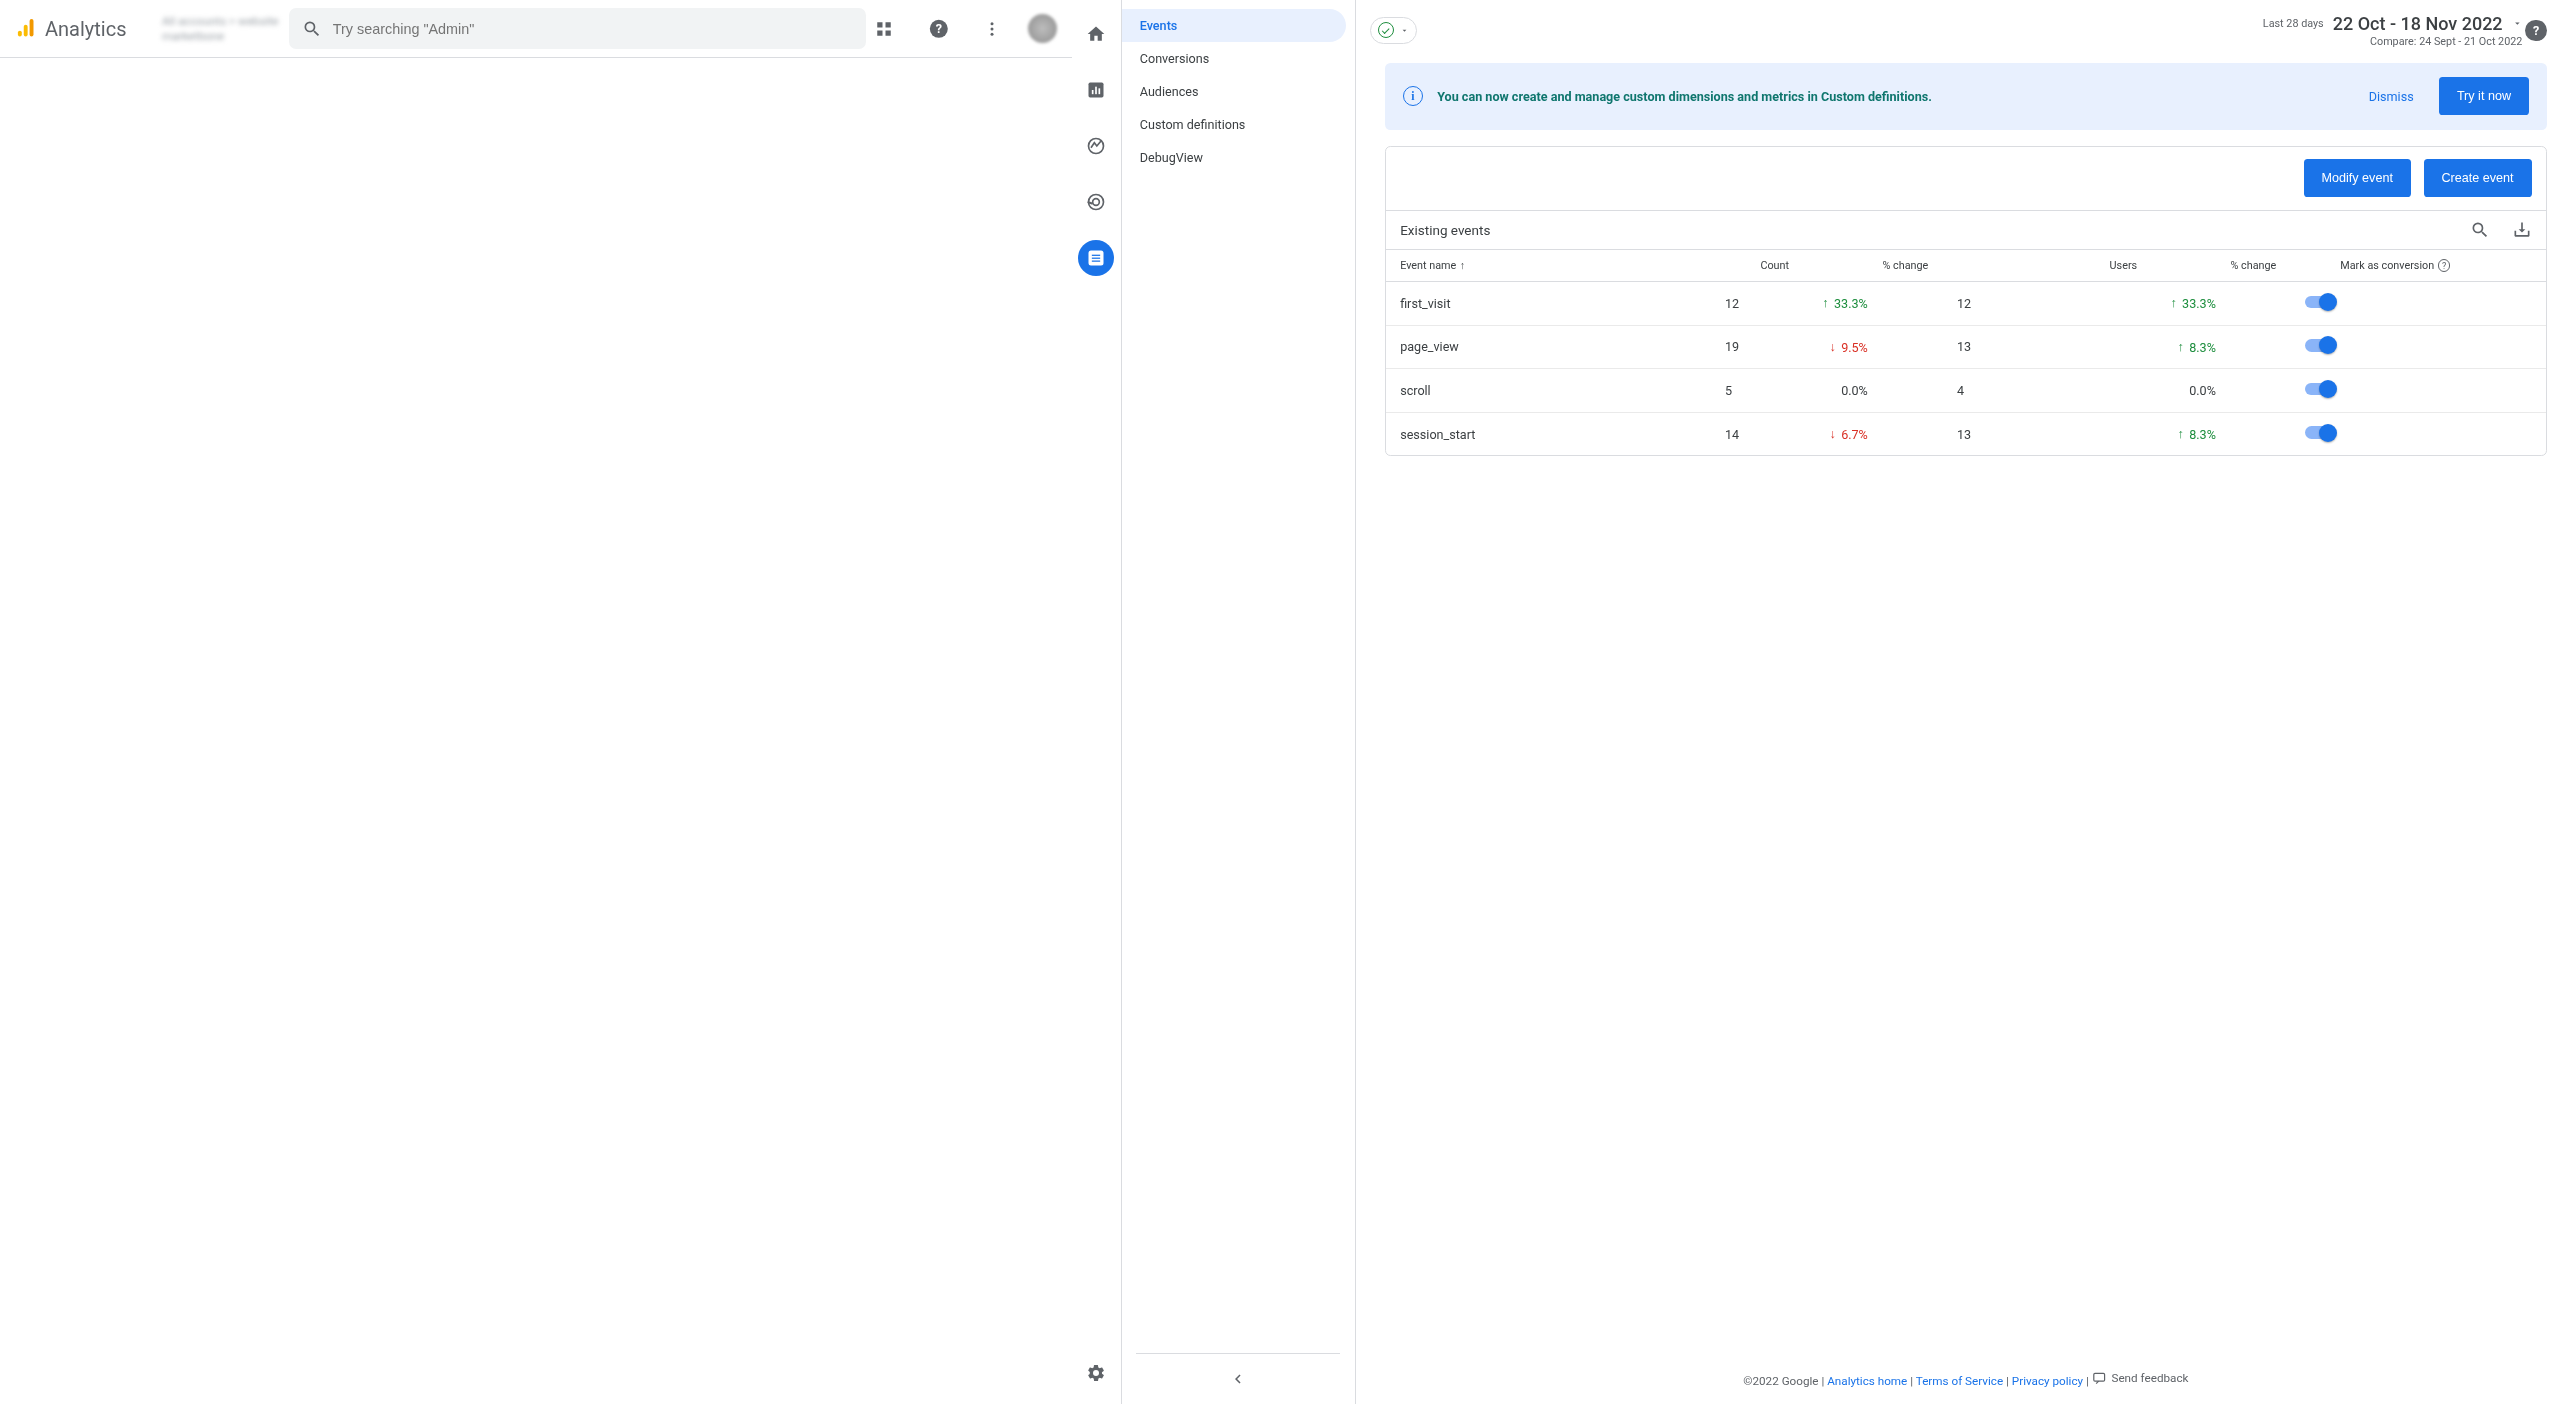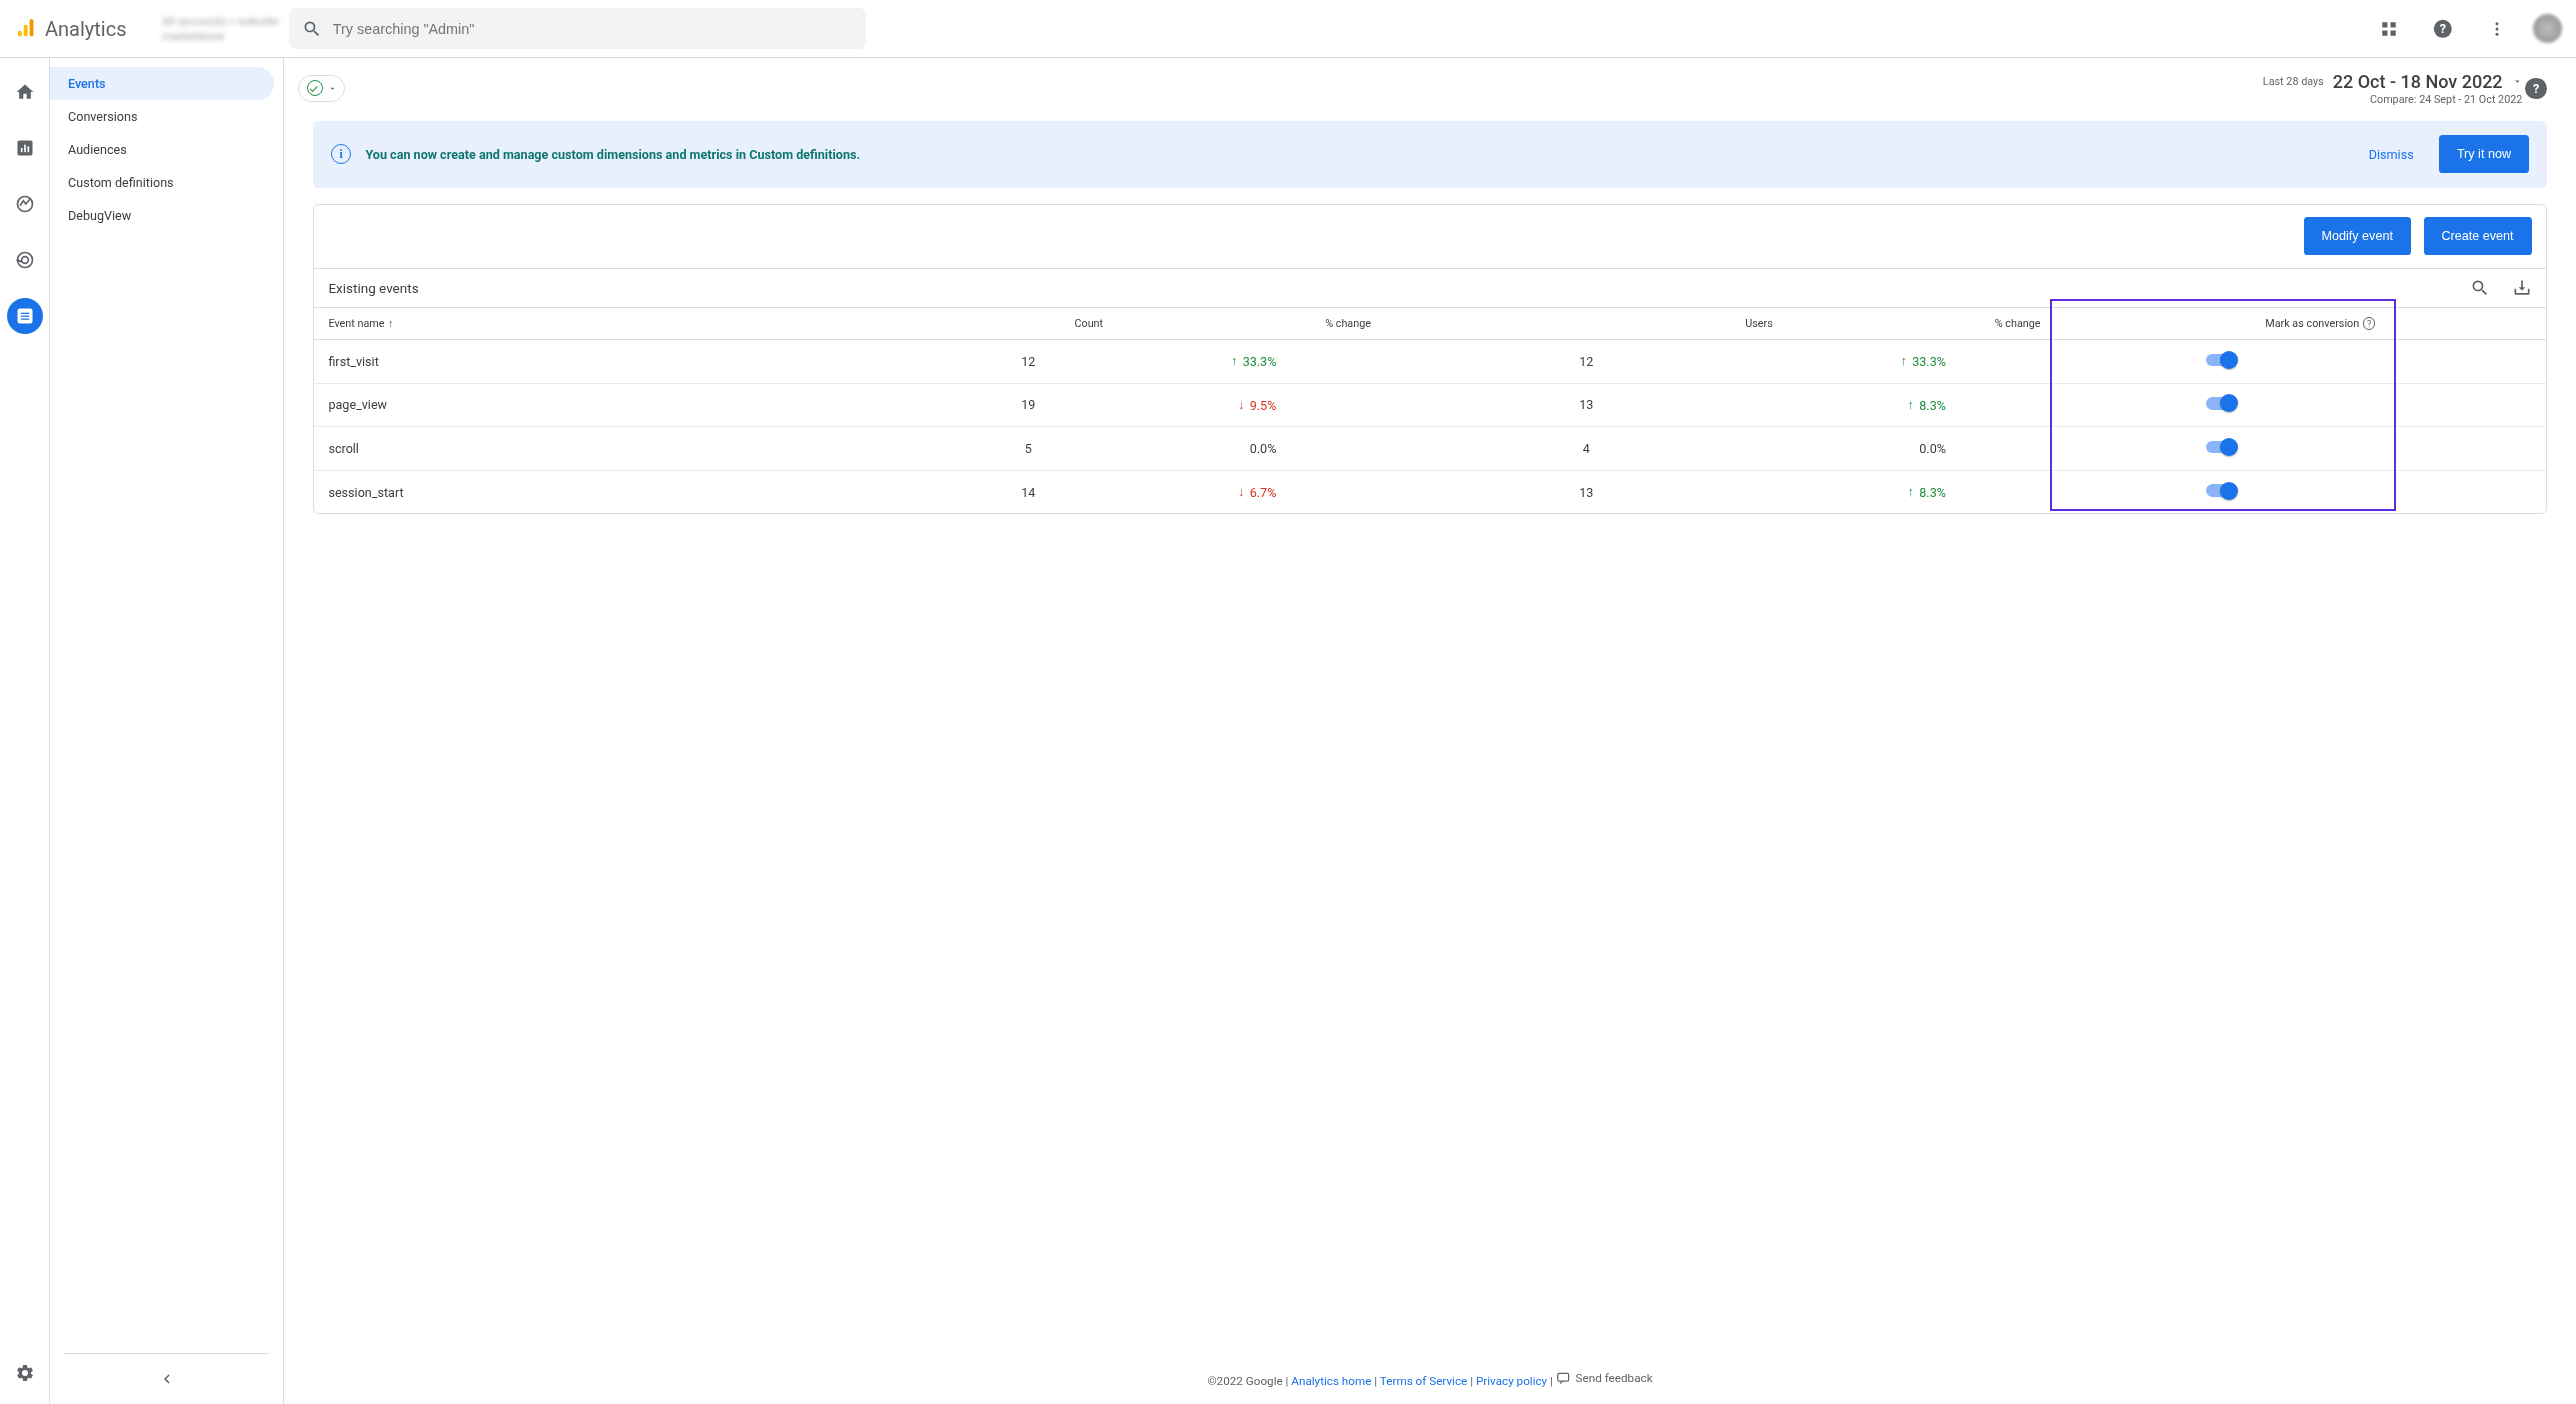--- a/index.html
+++ b/index.html
@@ -3,21 +3,21 @@
 <meta charset="utf-8">
 <style>
 * { box-sizing: border-box; margin: 0; padding: 0; }
 body {
   font-family: 'Google Sans', Roboto, Arial, sans-serif;
   font-size: 12.6px;
   color: #3c4043;
   background: #fff;
   overflow: hidden;
 }
-.app { display: flex; flex-direction: column; height: 100vh; }
+.app { display: flex; flex-direction: row; height: 100vh; }
 
 
 .header {
   display: flex;
   align-items: center;
   height: 58px;
   padding: 0 14.4px;
   border-bottom: 0.9px solid #dadce0;
   background: #fff;
 }
@@ -256,21 +256,21 @@
   border-top: 0.9px solid #dadce0;
   border-bottom: 0.9px solid #dadce0;
 }
 td {
   padding: 10.8px 14.4px;
   font-size: 12.6px;
   color: #3c4043;
   border-bottom: 0.9px solid #eaeaea;
 }
 tbody tr:last-child td { border-bottom: none; }
-.num { text-align: center; }
+.num { text-align: left; }
 .change { display: inline-flex; align-items: center; gap: 5.4px; min-width: 50px; justify-content: flex-end; }
 .up { color: #1e8e3e; }
 .down { color: #d93025; }
 .neutral { color: #3c4043; }
 .arrow { font-size: 12.6px; line-height: 1; }
 
 .col-event { width: 28%; }
 .col-count { width: 8%; text-align: right; }
 .col-change1 { width: 12%; text-align: right; }
 .col-users { width: 18%; text-align: right; }

